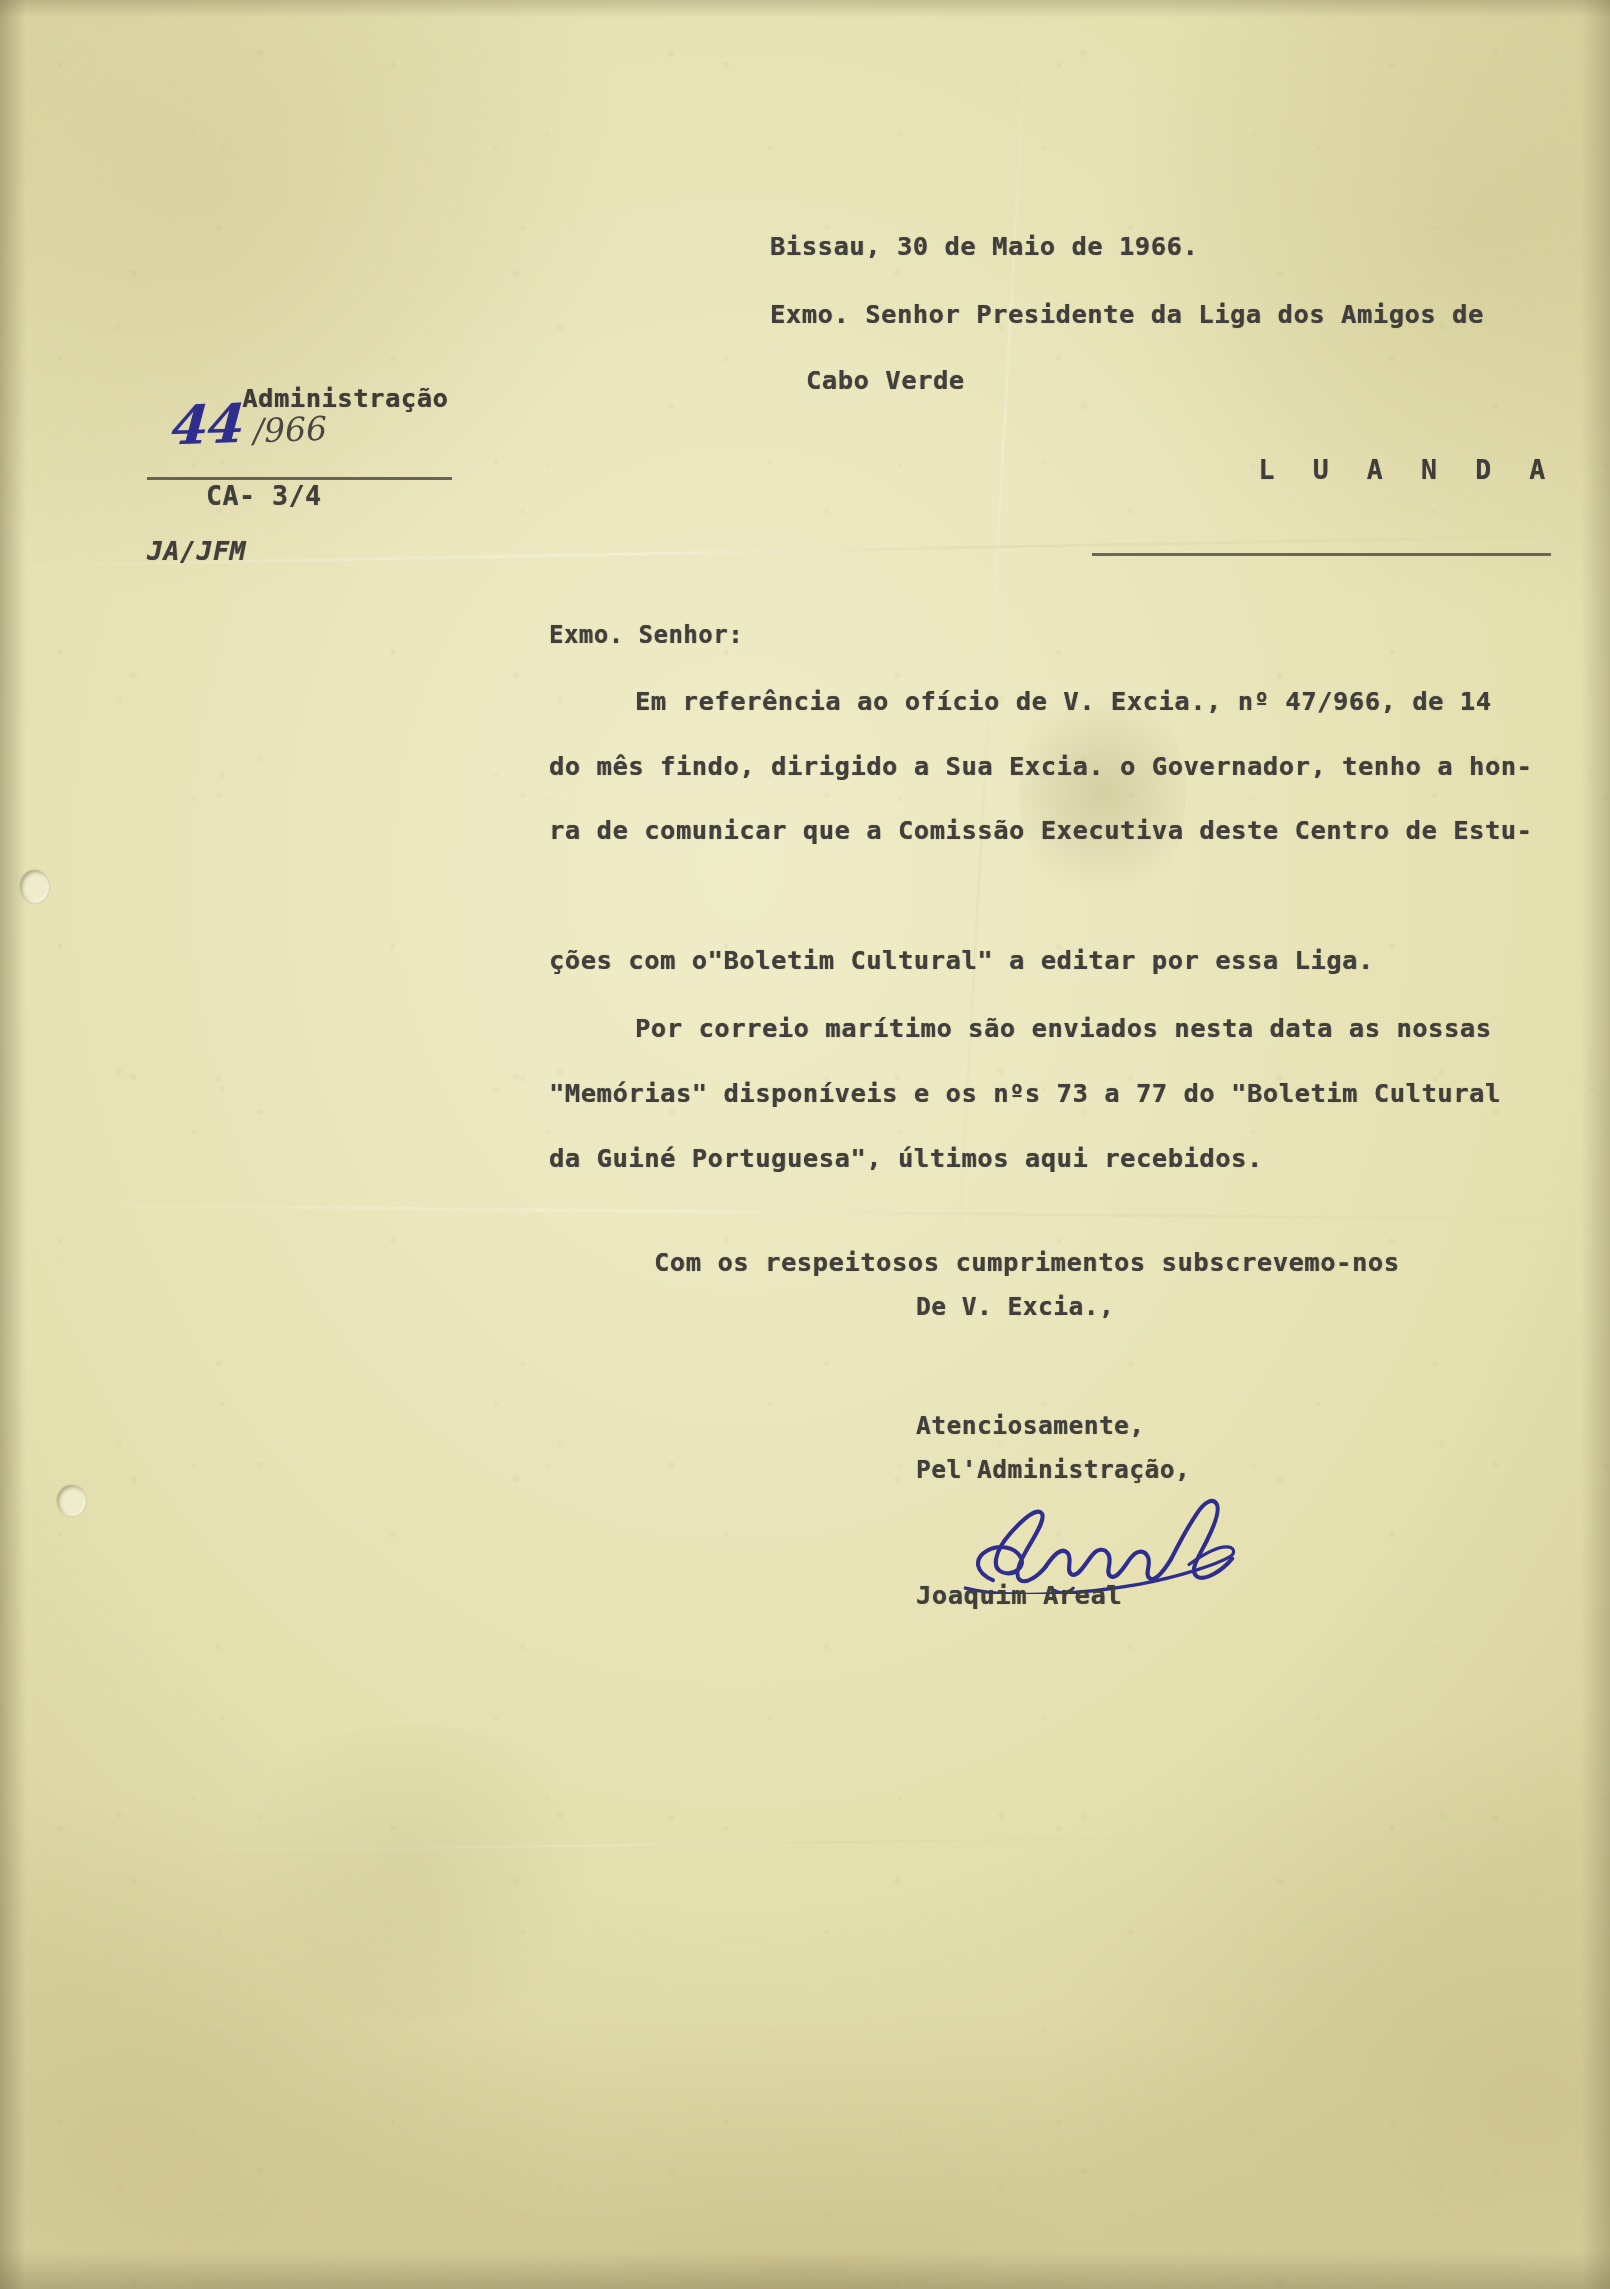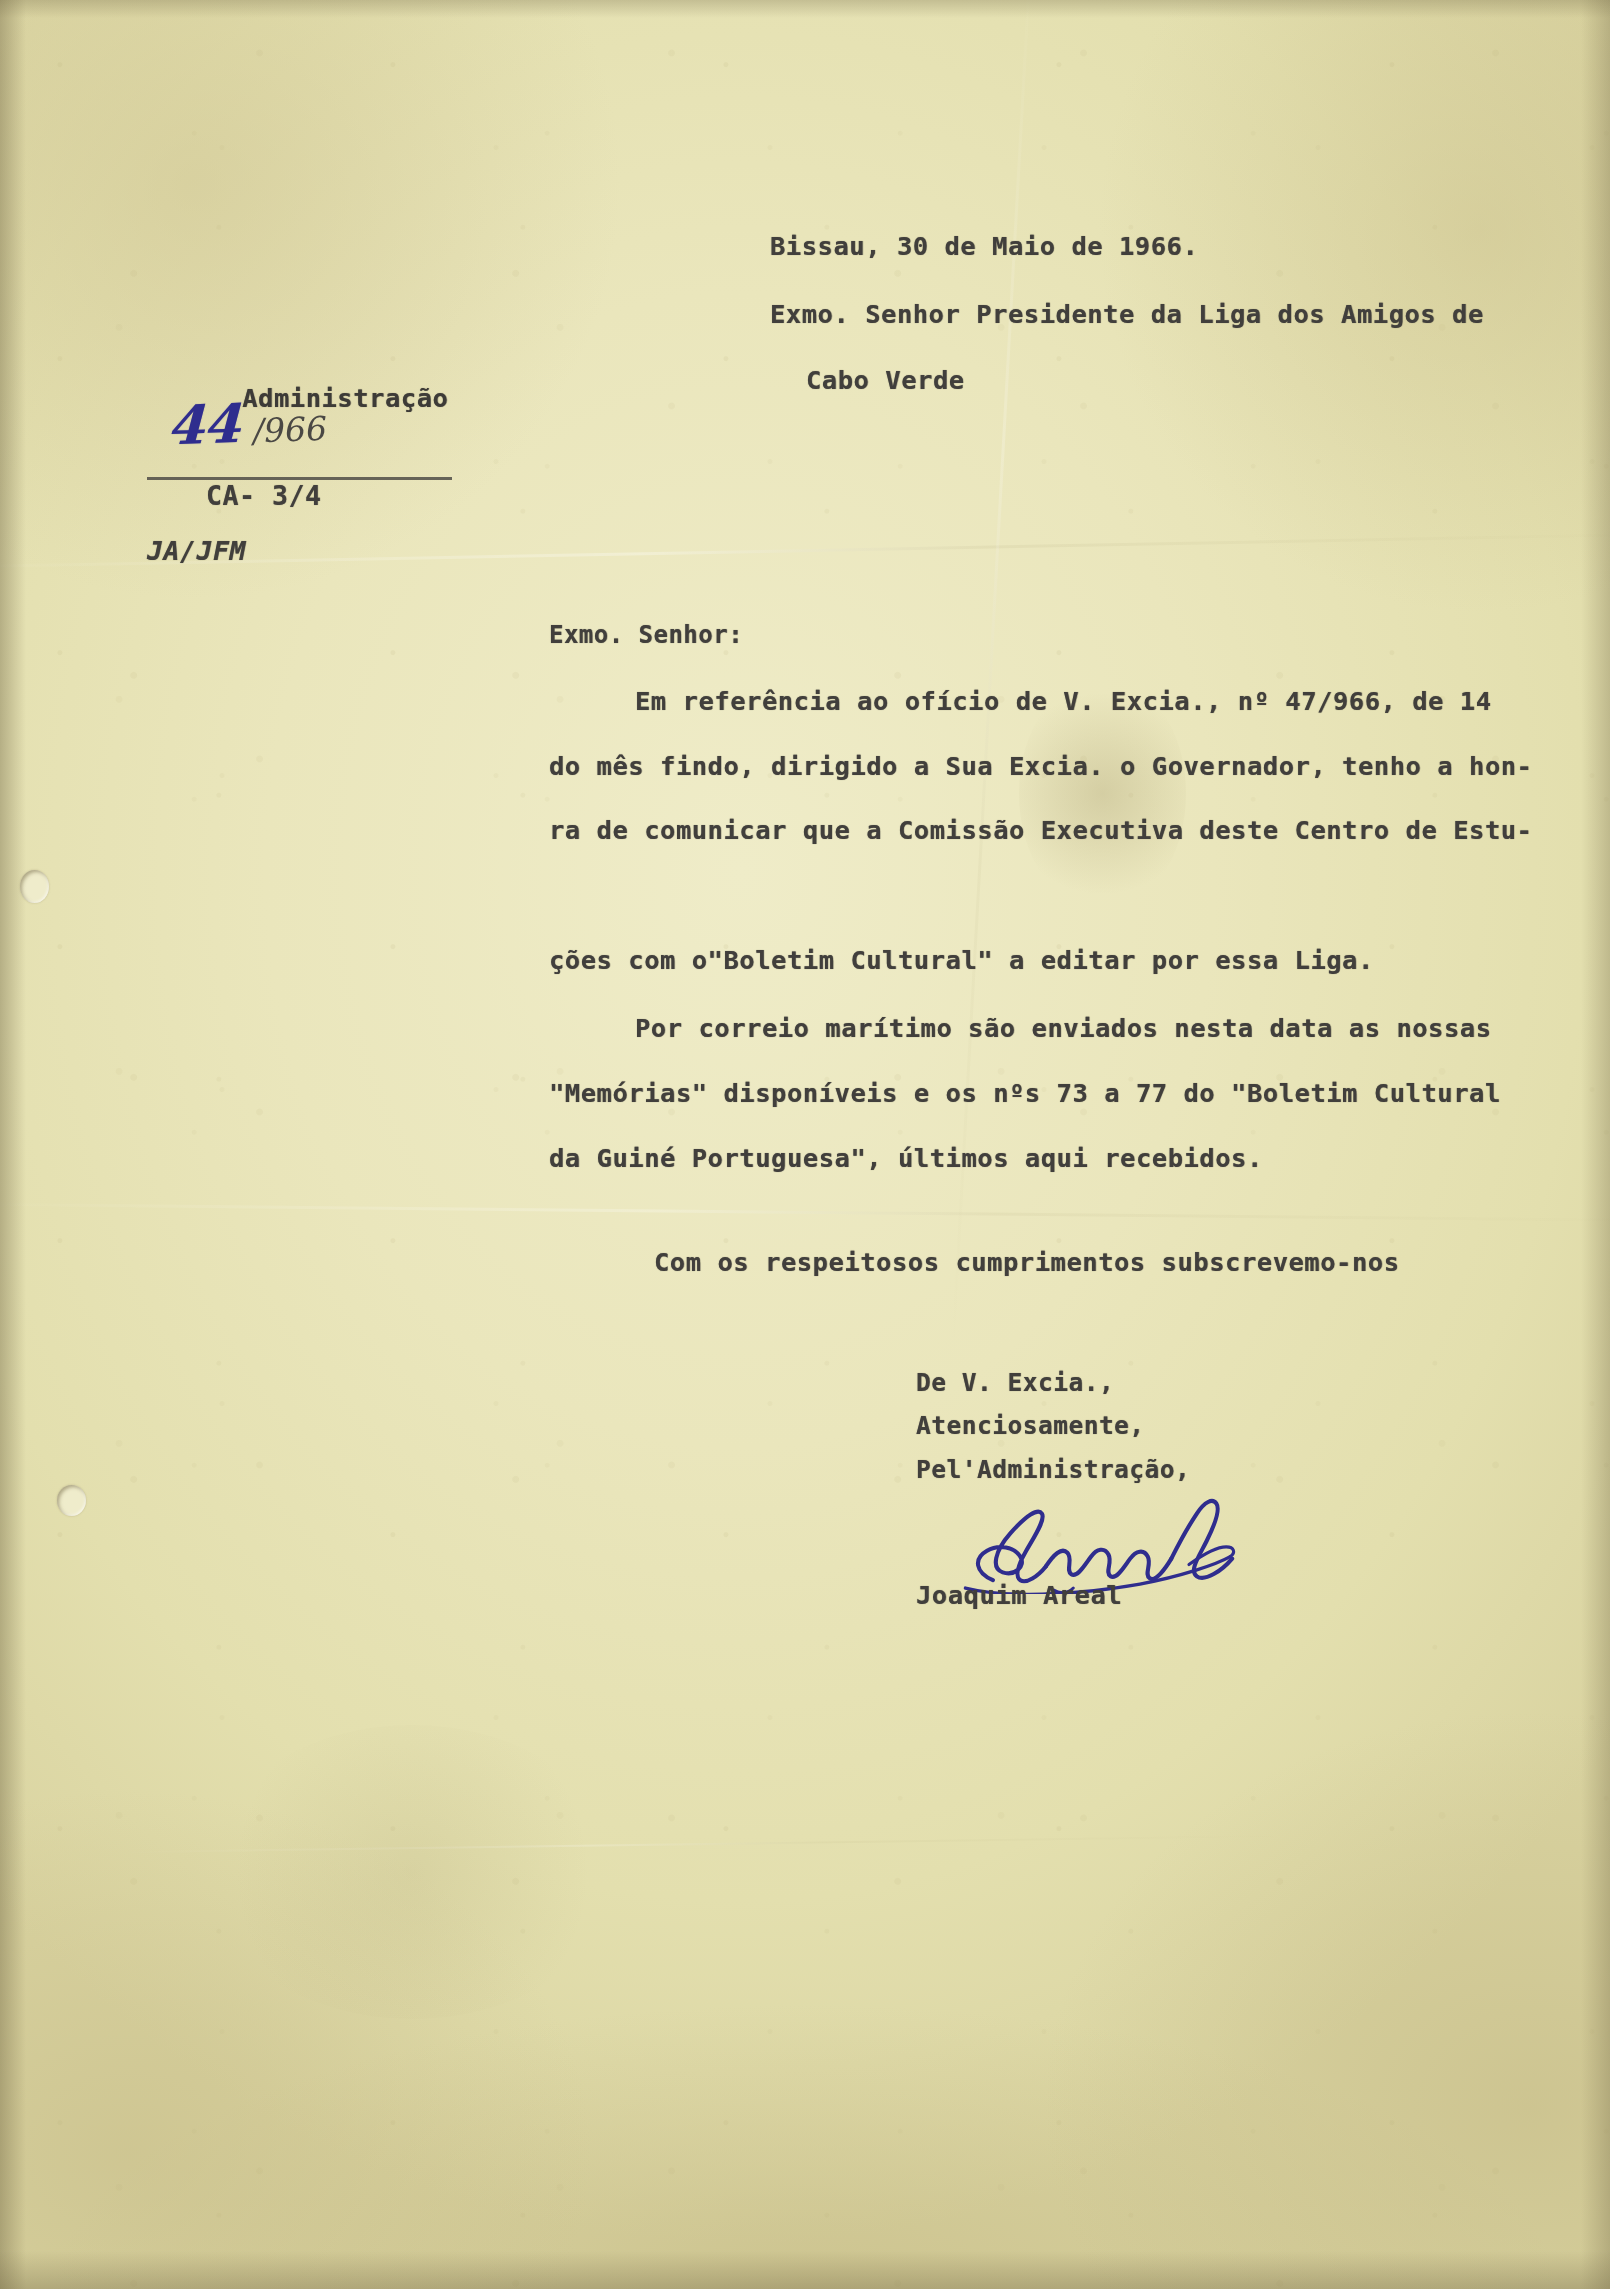--- a/index.html
+++ b/index.html
@@ -244,35 +244,41 @@
 
     <div id="ref-ca" class="tw" style="position:absolute;">CA- 3/4</div>
 
     <div id="ref-initials" class="tw" style="position:absolute;font-style:italic;">JA/JFM</div>
   </div>
 
   <div id="hdr-date" class="tw">Bissau, 30 de Maio de 1966.</div>
   <div id="hdr-addr1" class="tw">Exmo. Senhor Presidente da Liga dos Amigos de</div>
   <div id="hdr-addr2" class="tw">Cabo Verde</div>
 
+  <div id="hdr-city-wrap">
+    <div id="hdr-city">
+      <span>L U A N D A</span>
+      <span id="hdr-city-rule"></span>
+    </div>
+  </div>
 
   <div id="salutation" class="tw">Exmo. Senhor:</div>
 
   <div class="tw body-line indent" style="top:686px;">Em referência ao ofício de V. Excia., nº 47/966, de 14</div>
   <div class="tw body-line" style="top:751px;">do mês findo, dirigido a Sua Excia. o Governador, tenho a hon-</div>
   <div class="tw body-line" style="top:815px;">ra de comunicar que a Comissão Executiva deste Centro de Estu-</div>
   <div class="tw body-line" style="top:945px;">ções com o"Boletim Cultural" a editar por essa Liga.</div>
 
   <div class="tw body-line indent" style="top:1013px;">Por correio marítimo são enviados nesta data as nossas</div>
   <div class="tw body-line" style="top:1078px;">"Memórias" disponíveis e os nºs 73 a 77 do "Boletim Cultural</div>
   <div class="tw body-line" style="top:1143px;">da Guiné Portuguesa", últimos aqui recebidos.</div>
 
   <div class="tw close-line" style="top:1247px;margin-left:27px;">Com os respeitosos cumprimentos subscrevemo-nos</div>
 
-  <div class="tw sig-line" style="top:1368px;">De V. Excia.,</div>
+  <div class="tw sig-line" style="top:1292px;">De V. Excia.,</div>
   <div class="tw sig-line" style="top:1411px;">Atenciosamente,</div>
   <div class="tw sig-line" style="top:1455px;">Pel'Administração,</div>
 
   <svg id="signature" viewBox="0 0 360 110">
     <g fill="none" stroke="#2f2d8e" stroke-linecap="round" stroke-linejoin="round">
       <path d="M58 96 C 40 88, 38 74, 52 66 C 64 59, 80 62, 86 72 C 92 82, 80 92, 68 88
                C 56 84, 60 66, 76 48 C 92 30, 104 22, 108 28 C 112 34, 100 52, 92 66
                C 84 80, 80 92, 86 96 C 92 100, 104 92, 112 82" stroke-width="4.2"></path>
       <path d="M112 82 C 120 70, 128 62, 134 68 C 140 74, 132 86, 138 90 C 144 94, 152 80, 158 72
                C 164 64, 172 62, 176 70 C 180 78, 172 88, 178 92 C 184 96, 192 82, 198 74

